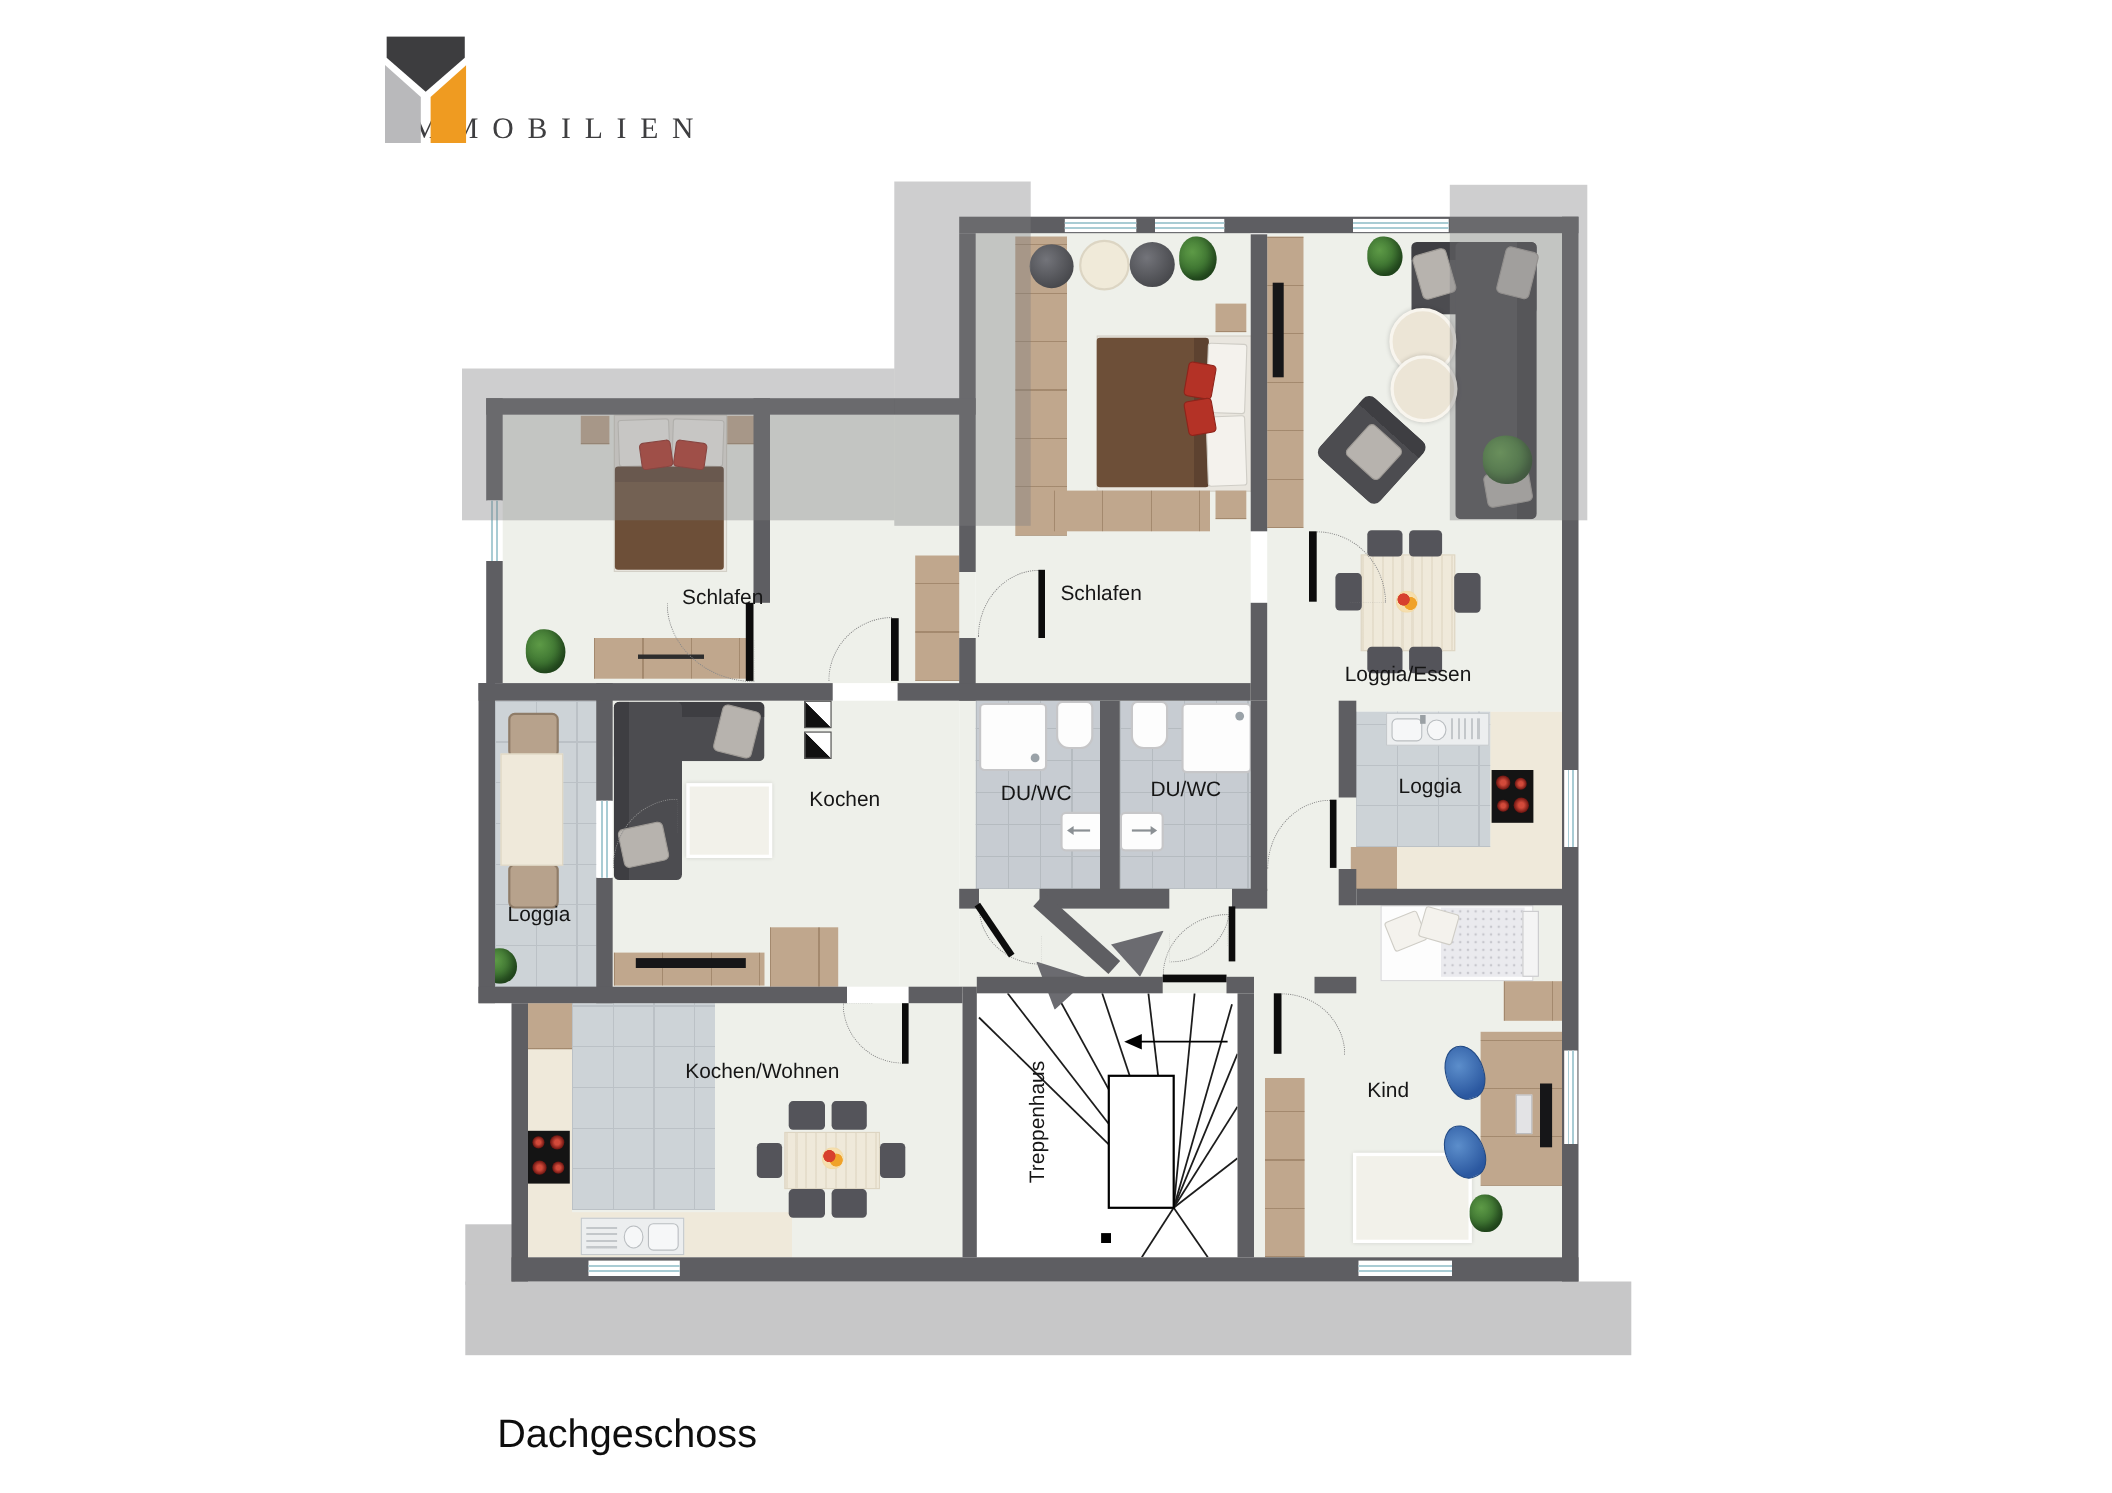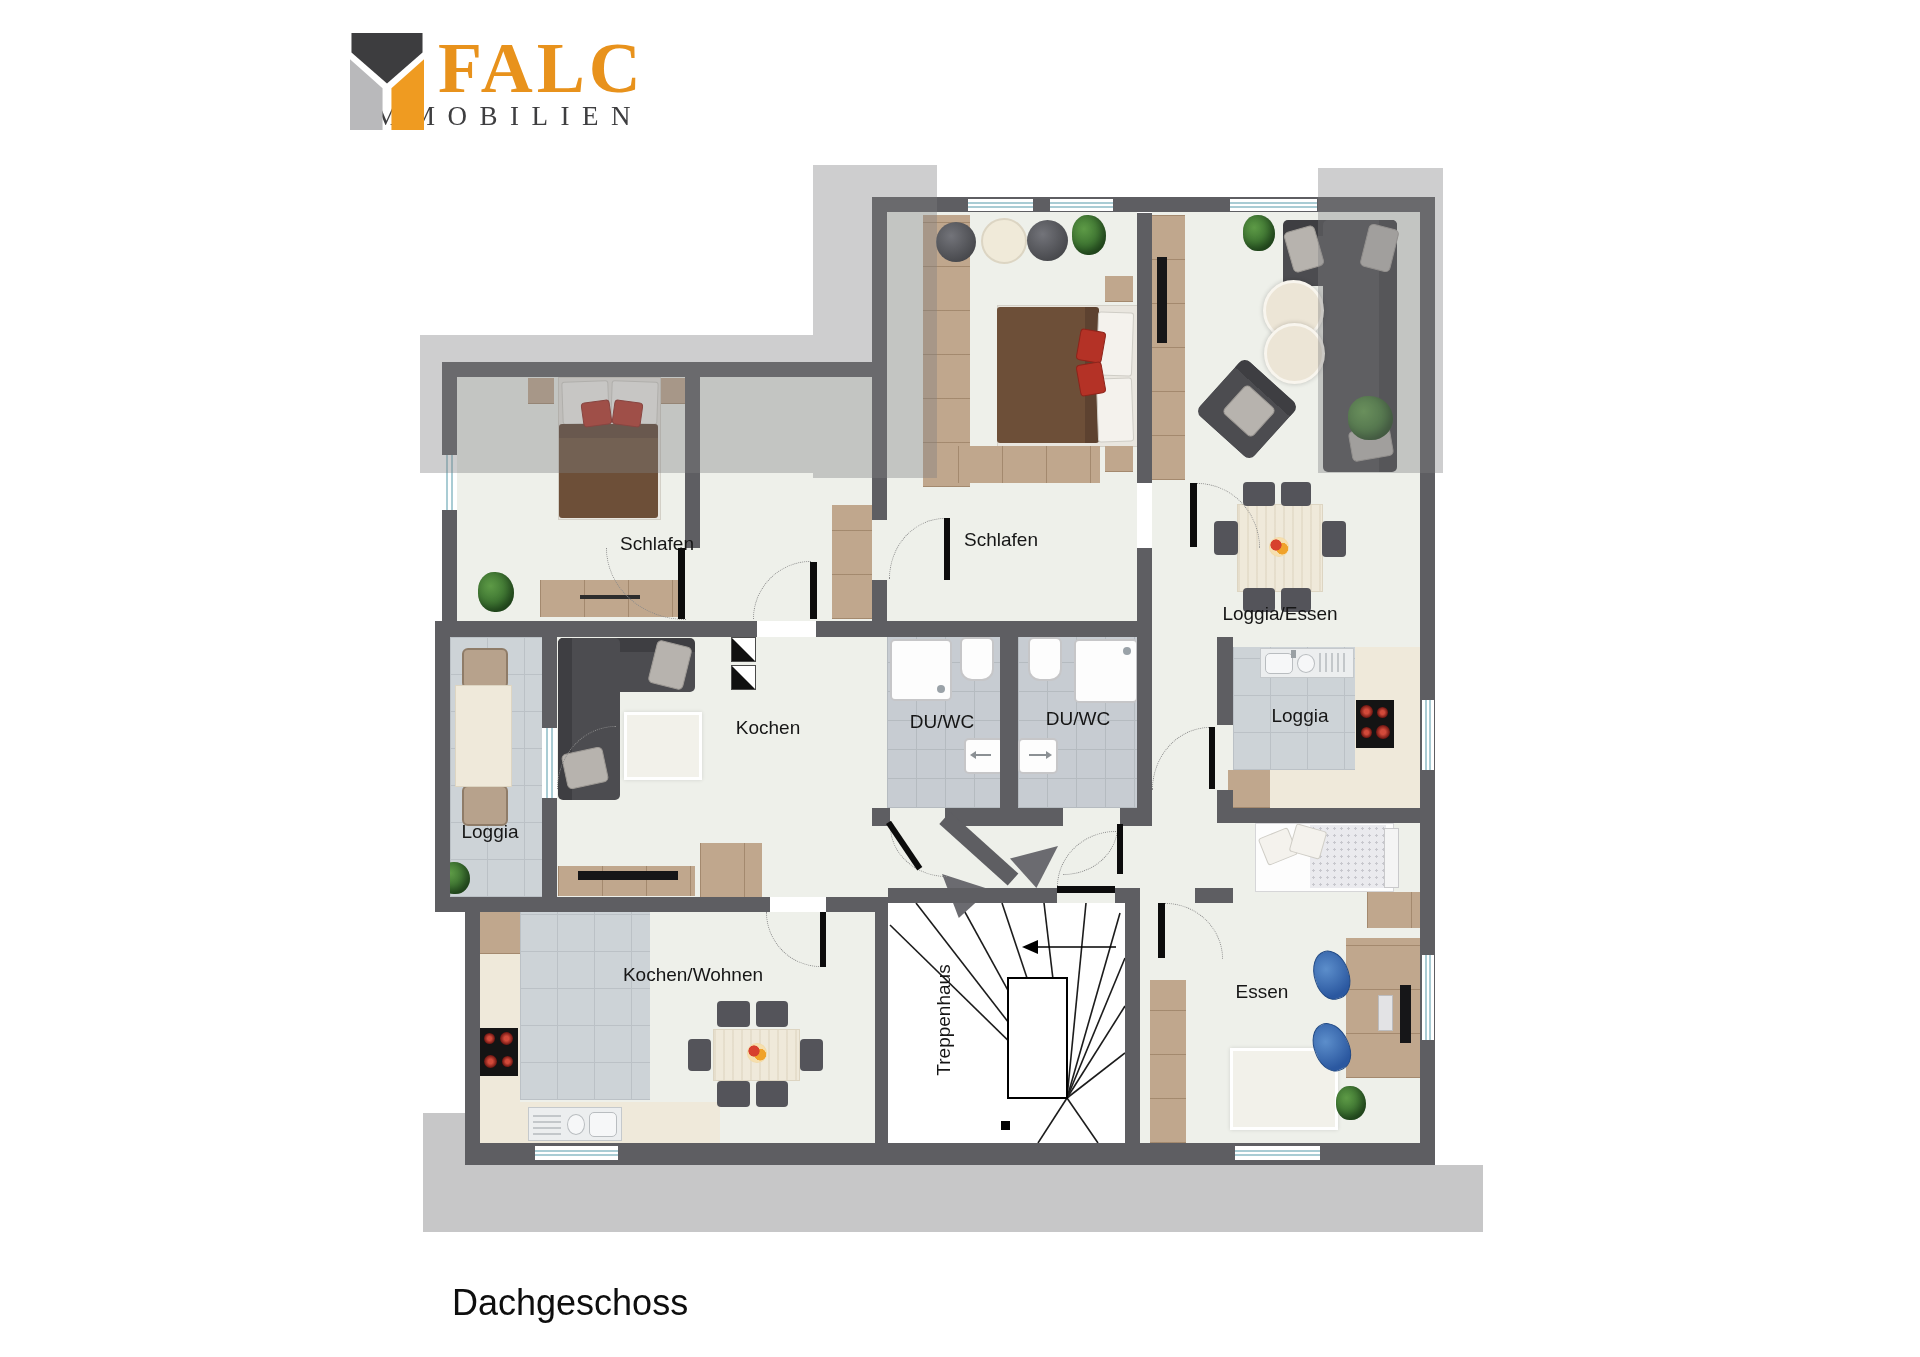--- a/index.html
+++ b/index.html
@@ -52,21 +52,20 @@
 </head>
 <body>
 
 <div id="canvas">
 
   <div class="a" style="left:350px;top:33px;width:74px;height:97px;z-index:30;">
     <div class="a" style="left:0;top:0;width:74px;height:97px;background:#3d3d3f;clip-path:polygon(2% 0,98% 0,98% 20%,50% 52%,2% 20%);"></div>
     <div class="a" style="left:0;top:0;width:74px;height:97px;background:#b9b9bb;clip-path:polygon(0 27%,44% 57%,44% 100%,0 100%);"></div>
     <div class="a" style="left:0;top:0;width:74px;height:97px;background:#ef9b21;clip-path:polygon(56% 57%,100% 27%,100% 100%,56% 100%);"></div>
   </div>
-  <div class="logo-falc" style="left:438px;top:32px;">FALC</div>
   <div class="logo-sub" style="left:353px;top:103px;">IMMOBILIEN</div>
 
   <div class="a apron" style="left:423px;top:1165px;width:1060px;height:67px;"></div>
   <div class="a apron" style="left:423px;top:1113px;width:45px;height:55px;"></div>
 
   <div class="a floor" style="left:457px;top:377px;width:243px;height:244px;"></div>
   <div class="a floor" style="left:685px;top:377px;width:202px;height:244px;"></div>
   <div class="a floor" style="left:887px;top:212px;width:250px;height:425px;"></div>
   <div class="a floor" style="left:1152px;top:212px;width:268px;height:435px;"></div>
   <div class="a floor" style="left:557px;top:637px;width:315px;height:260px;"></div>
@@ -317,18 +316,18 @@
 
   <div class="lbl" style="left:657px;top:544px;">Schlafen</div>
   <div class="lbl" style="left:1001px;top:540px;">Schlafen</div>
   <div class="lbl" style="left:1280px;top:614px;">Loggia/Essen</div>
   <div class="lbl" style="left:768px;top:728px;">Kochen</div>
   <div class="lbl" style="left:942px;top:722px;">DU/WC</div>
   <div class="lbl" style="left:1078px;top:719px;">DU/WC</div>
   <div class="lbl" style="left:1300px;top:716px;">Loggia</div>
   <div class="lbl" style="left:490px;top:832px;">Loggia</div>
   <div class="lbl" style="left:693px;top:975px;">Kochen/Wohnen</div>
-  <div class="lbl" style="left:1262px;top:992px;">Essen</div>
+  <div class="lbl" style="left:1262px;top:992px;">Kind</div>
   <div class="lbl" style="left:944px;top:1020px;transform:translate(-50%,-50%) rotate(-90deg);">Treppenhaus</div>
 
   <div class="title" style="left:452px;top:1282px;">Dachgeschoss</div>
 
 </div>
 
 </body></html>

